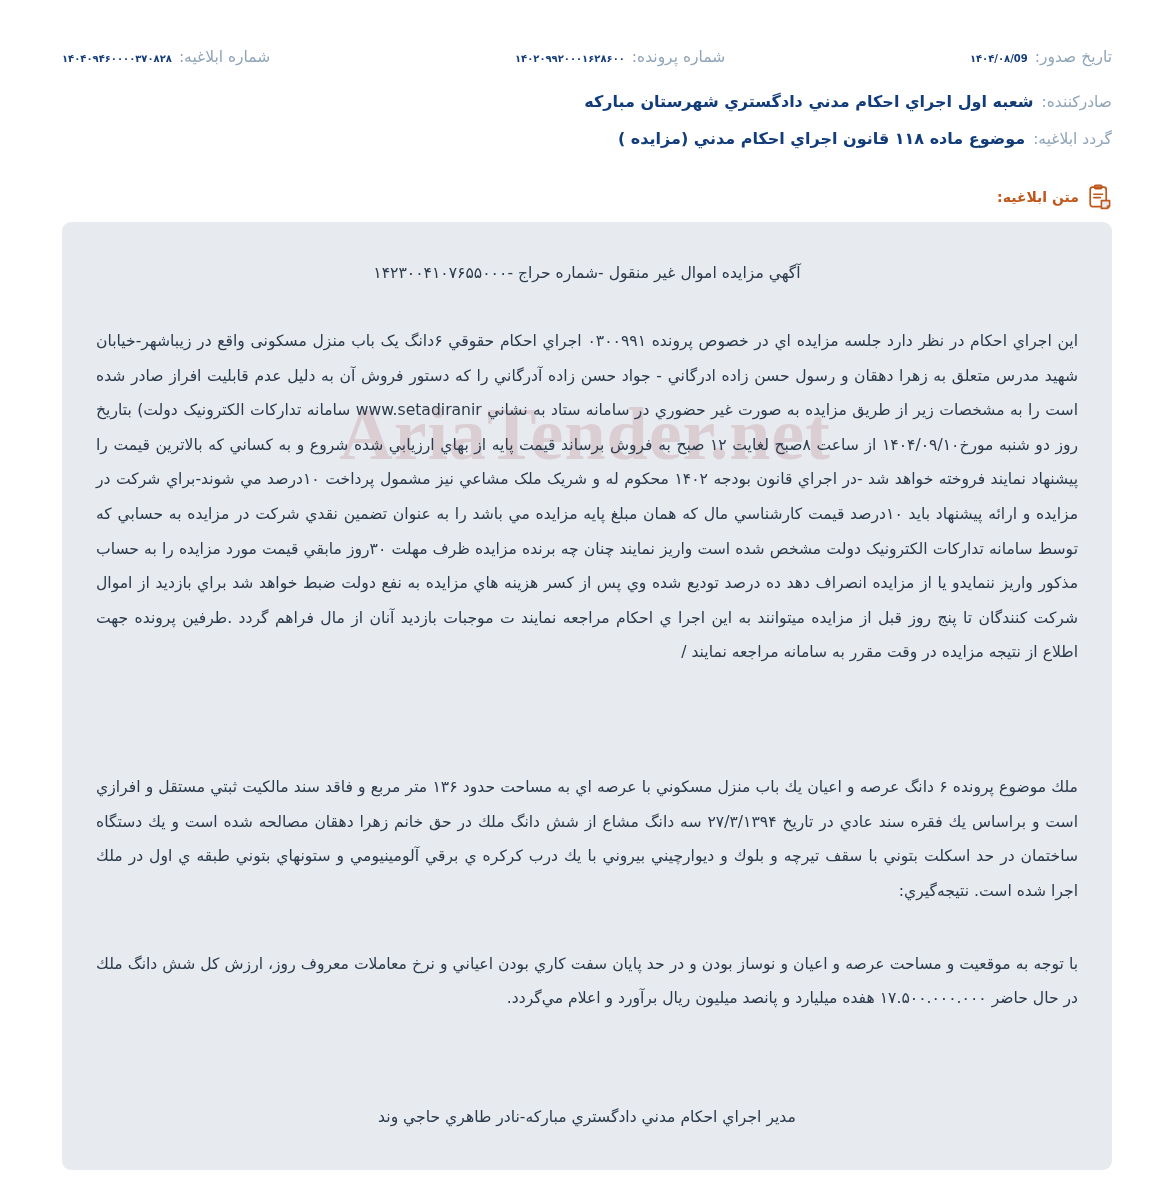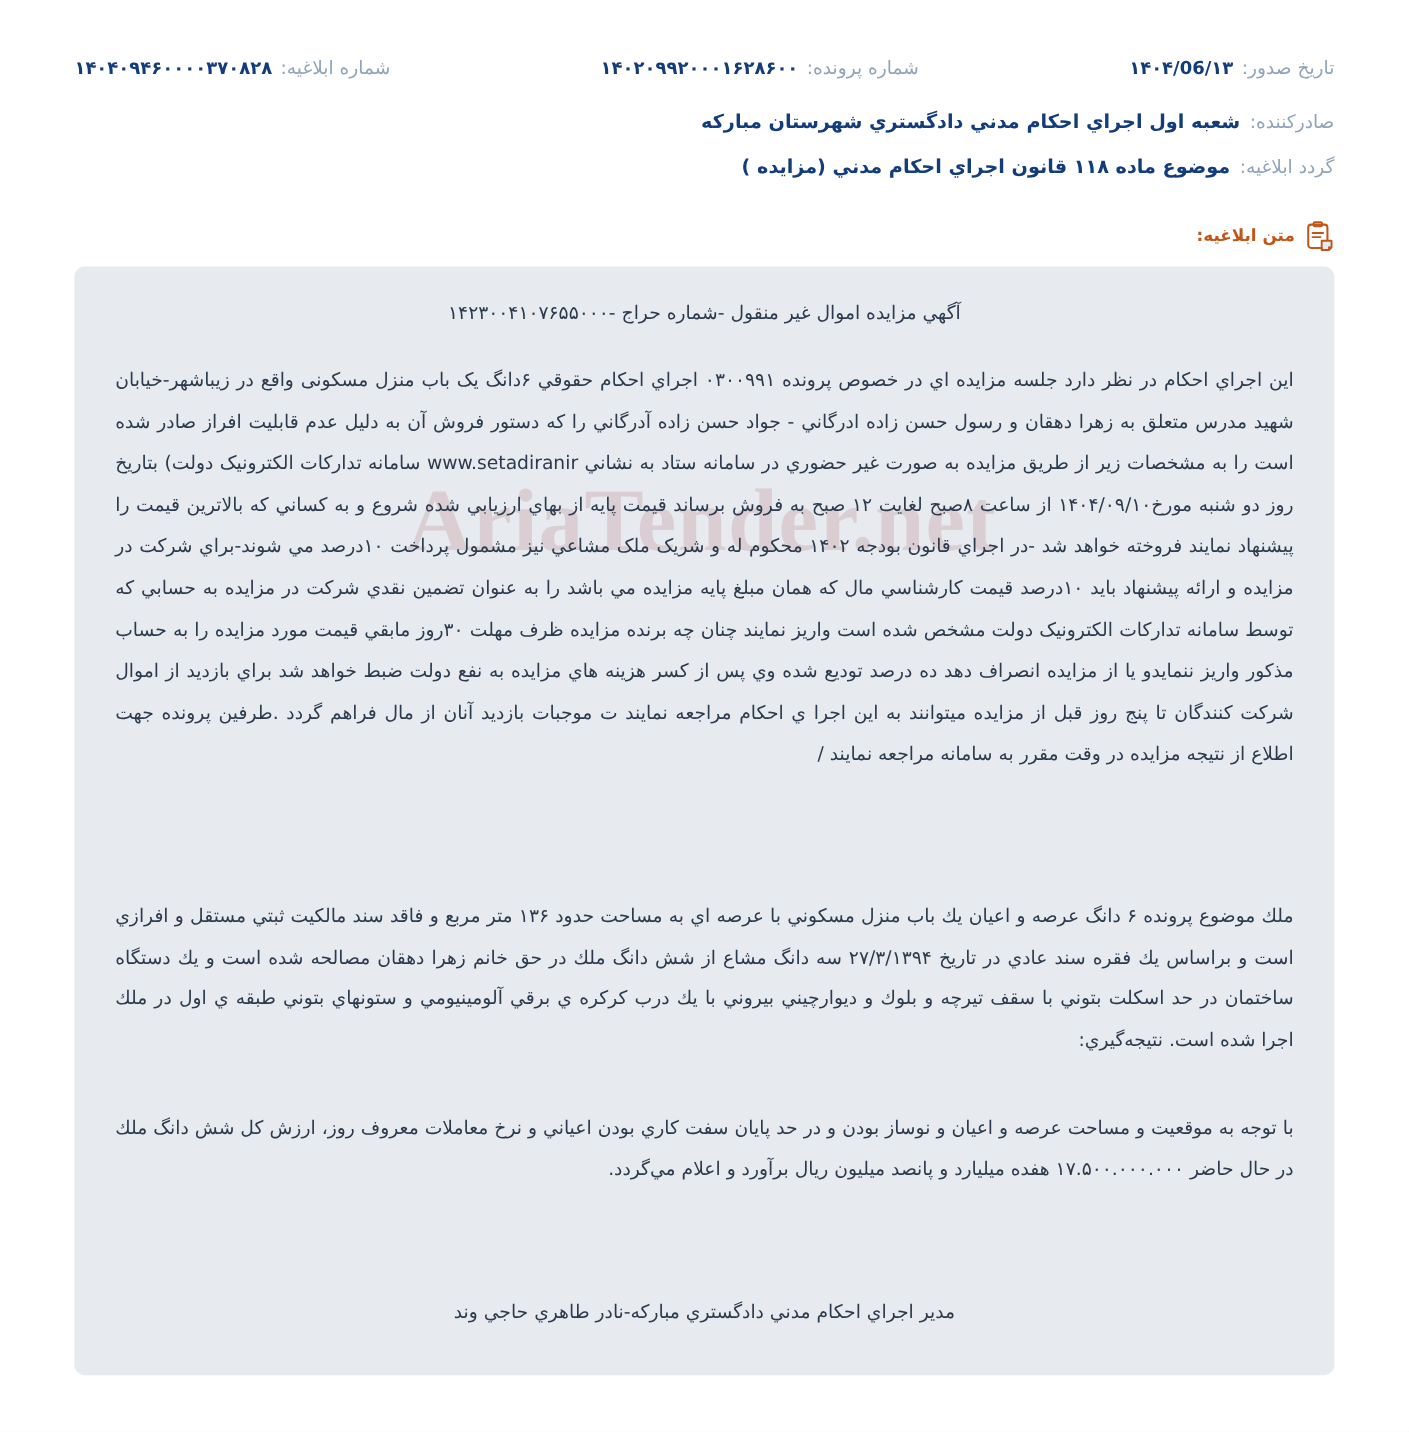--- a/index.html
+++ b/index.html
@@ -40,21 +40,21 @@
     gap: 7px;
     white-space: nowrap;
   }
   .meta-label {
     color: #8fa4b8;
     font-size: 15.5px;
     font-weight: normal;
   }
   .meta-value {
     color: #123c7a;
-    font-size: 15px;
+    font-size: 10px;
     font-weight: bold;
     letter-spacing: .2px;
   }
 
   
   .info-line {
     display: flex;
     flex-direction: row;
     justify-content: flex-start;
     align-items: baseline;
@@ -137,39 +137,39 @@
     text-align: center;
   }
   .sp-2 { height: 30px; }
   .sp-3 { height: 38px; }
   .sp-5 { height: 62px; }
 
   .title-line {
     color: #2b3b4d;
     font-size: 15.6px;
     text-align: center;
-    margin: 0;
+    margin: 12px;
   }
   .sign-line {
     color: #2b3b4d;
     font-size: 15.6px;
     text-align: center;
     margin: 0;
   }
 </style>
 </head>
 <body>
 
 <div class="page">
 
   <div class="meta-row">
 
     <div class="meta-item">
       <span class="meta-label">تاریخ صدور:</span>
-      <span class="meta-value">۱۴۰۴/06/۱۳</span>
+      <span class="meta-value">۱۴۰۴/۰۸/09</span>
     </div>
 
     <div class="meta-item">
       <span class="meta-label">شماره پرونده:</span>
       <span class="meta-value">۱۴۰۲۰۹۹۲۰۰۰۱۶۲۸۶۰۰</span>
     </div>
 
     <div class="meta-item">
       <span class="meta-label">شماره ابلاغیه:</span>
       <span class="meta-value">۱۴۰۴۰۹۴۶۰۰۰۰۳۷۰۸۲۸</span>

